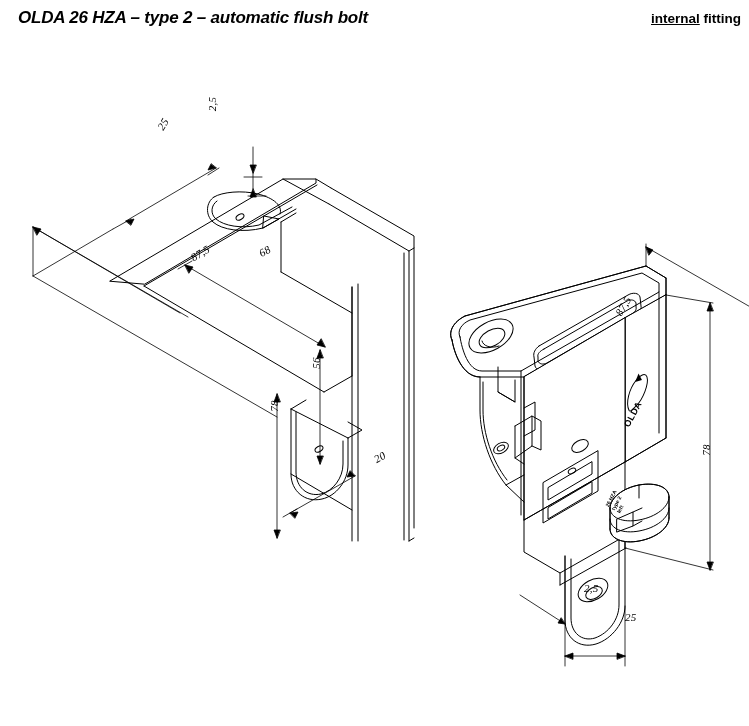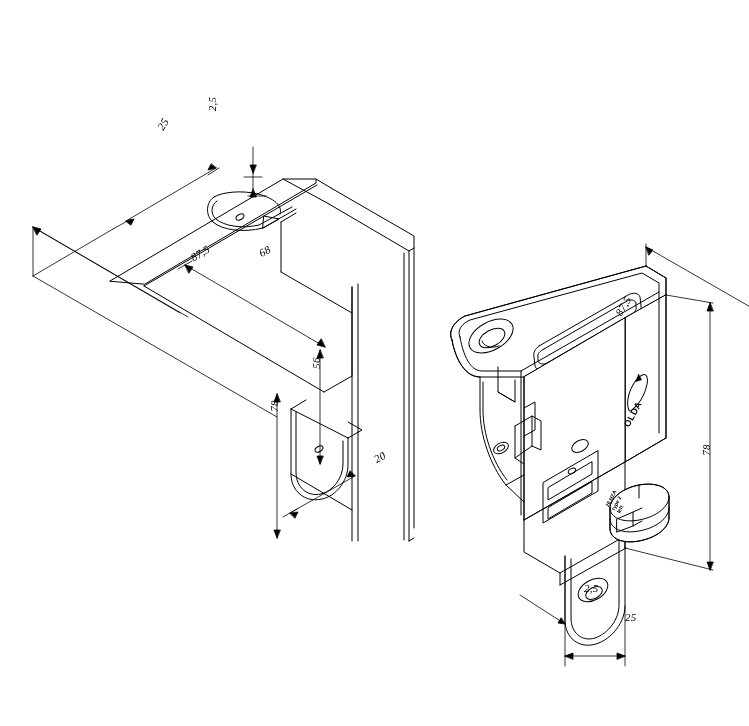--- a/index.html
+++ b/index.html
@@ -69,20 +69,24 @@
     white-space:nowrap;
     transform-origin:50% 50%;
     line-height:1.25;
   }
 </style>
 </head>
 <body>
 
 <div id="sheet">
 
+  <div class="header">
+    <div class="doc-title">OLDA 26 HZA – type 2 – automatic flush bolt</div>
+    <div class="fitting-note"><span class="u">internal</span><span> fitting</span></div>
+  </div>
 
   <div class="view" id="view-left">
     <svg width="470" height="500" viewBox="0 0 470 500" fill="none" stroke="#000" stroke-width="1" stroke-linecap="round" stroke-linejoin="round">
 
       <g>
 
         <path d="M110 237 L283 135 L316 135 L316 139 L145 240 Z" stroke-width="1"></path>
 
         <path d="M283 135 L329 160"></path>
         <path d="M316 135 L331 144"></path>

